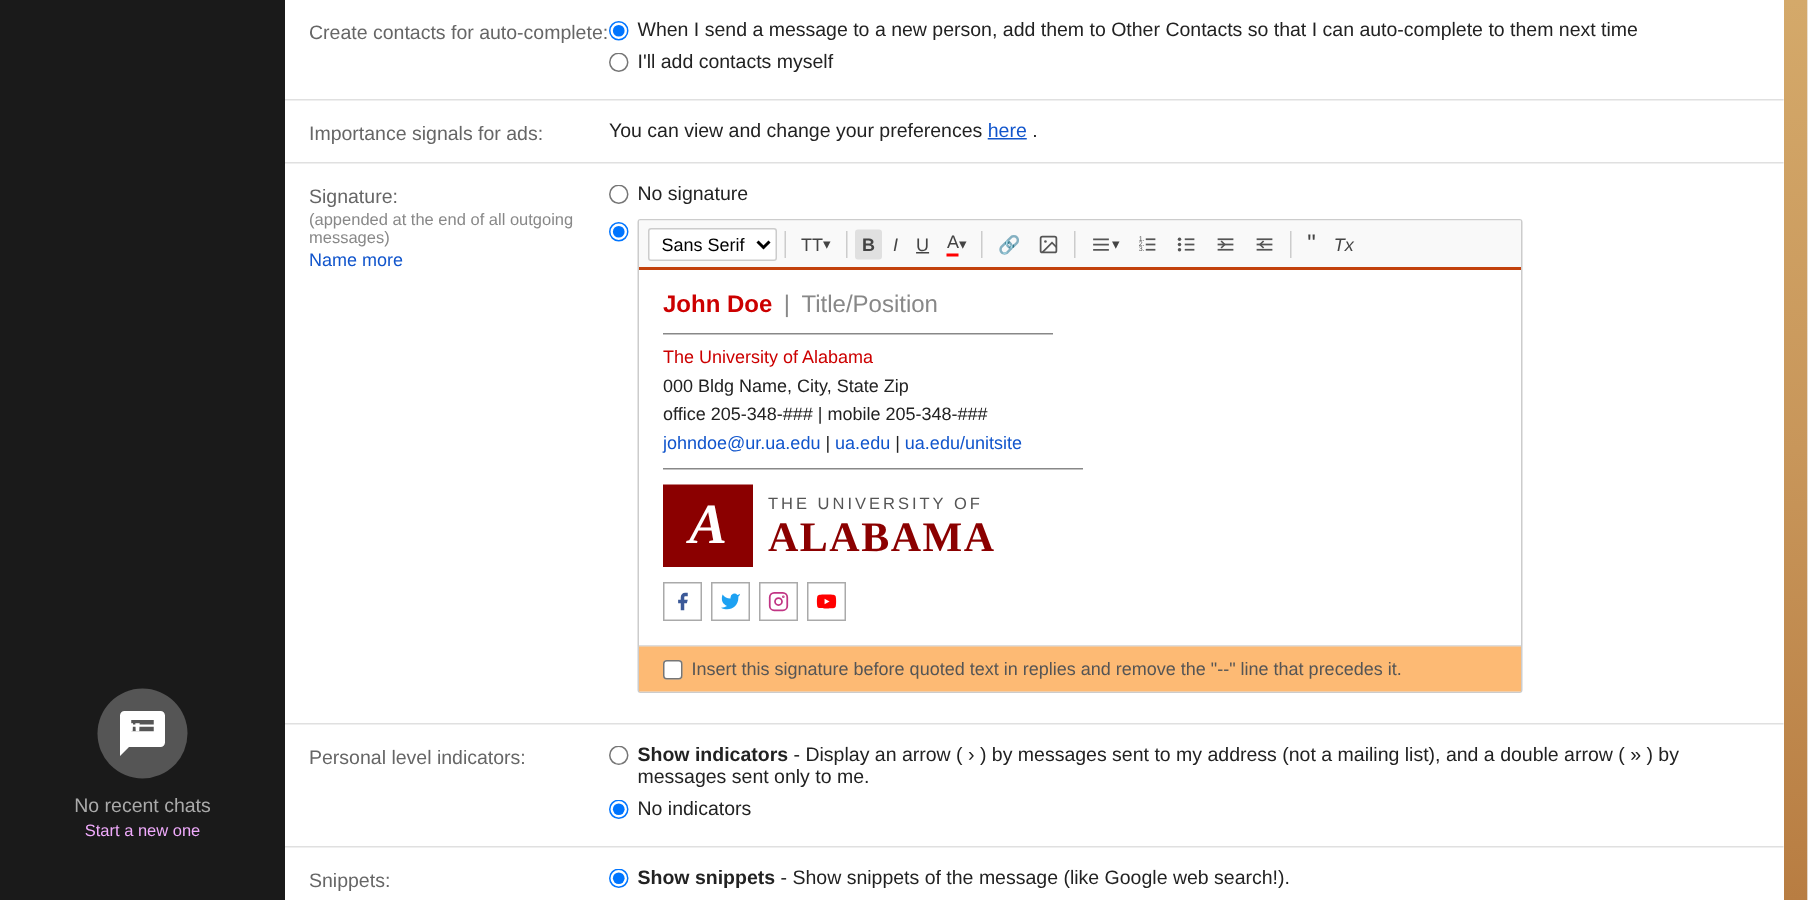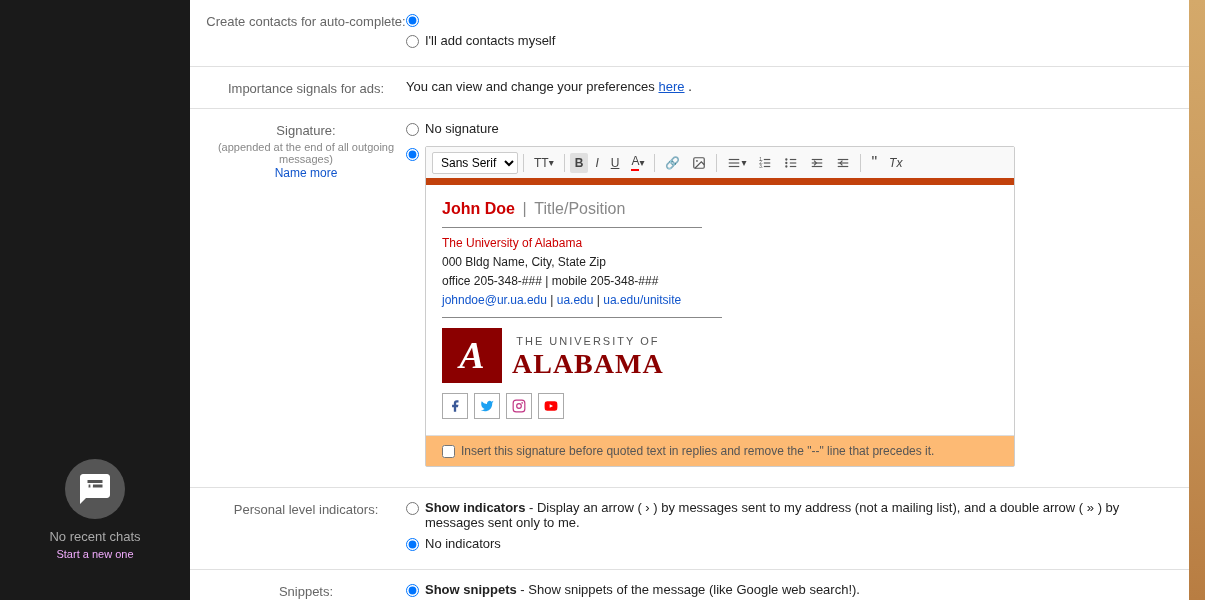--- a/index.html
+++ b/index.html
@@ -66,21 +66,20 @@
       padding: 12px 16px;
       align-items: flex-start;
     }
 
     .settings-label {
       width: 200px;
       flex-shrink: 0;
       color: #666;
       font-size: 13px;
       padding-top: 2px;
-      text-align: center;
     }
     .settings-label .sub-label {
       font-size: 11px;
       color: #888;
       margin-top: 3px;
     }
     .settings-label .learn-more {
       color: #1155cc;
       font-size: 12px;
       cursor: pointer;
@@ -109,21 +108,21 @@
       border: 1px solid #ccc;
       border-radius: 2px;
       margin-top: 4px;
       background: white;
       width: 590px;
     }
 
     .editor-toolbar {
       display: flex;
       align-items: center;
-      border-bottom: 7px solid #c2410c;
+      border-bottom: 2px solid #c2410c;
       padding: 4px 6px;
       gap: 2px;
       flex-wrap: wrap;
       background: #f9f9f9;
     }
 
     .toolbar-btn {
       padding: 3px 5px;
       border: none;
       background: transparent;
@@ -206,21 +205,20 @@
       color: white;
       font-size: 36px;
       font-weight: bold;
       font-style: italic;
       font-family: serif;
     }
     .ua-name-box {
       display: flex;
       flex-direction: column;
       margin-left: 10px;
-      align-items: center;
     }
     .ua-university-of {
       font-size: 11px;
       letter-spacing: 2px;
       color: #555;
       text-transform: uppercase;
     }
     .ua-alabama {
       font-size: 28px;
       font-weight: bold;
@@ -285,20 +283,21 @@
   <a class="start-new-one" href="#">Start a new one</a>
 </div>
 
 <div class="main-content">
 
   <div class="settings-row">
     <div class="settings-label">Create contacts for auto-complete:</div>
     <div class="settings-value">
       <div class="radio-option">
         <input type="radio" name="create_contacts" checked="" style="">
+        <span>When I send a message to a new person, add them to Other Contacts so that I can auto-complete to them next time</span>
       </div>
       <div class="radio-option">
         <input type="radio" name="create_contacts" style="">
         <span>I'll add contacts myself</span>
       </div>
     </div>
   </div>
 
   <div class="settings-row">
     <div class="settings-label">Importance signals for ads:</div>

